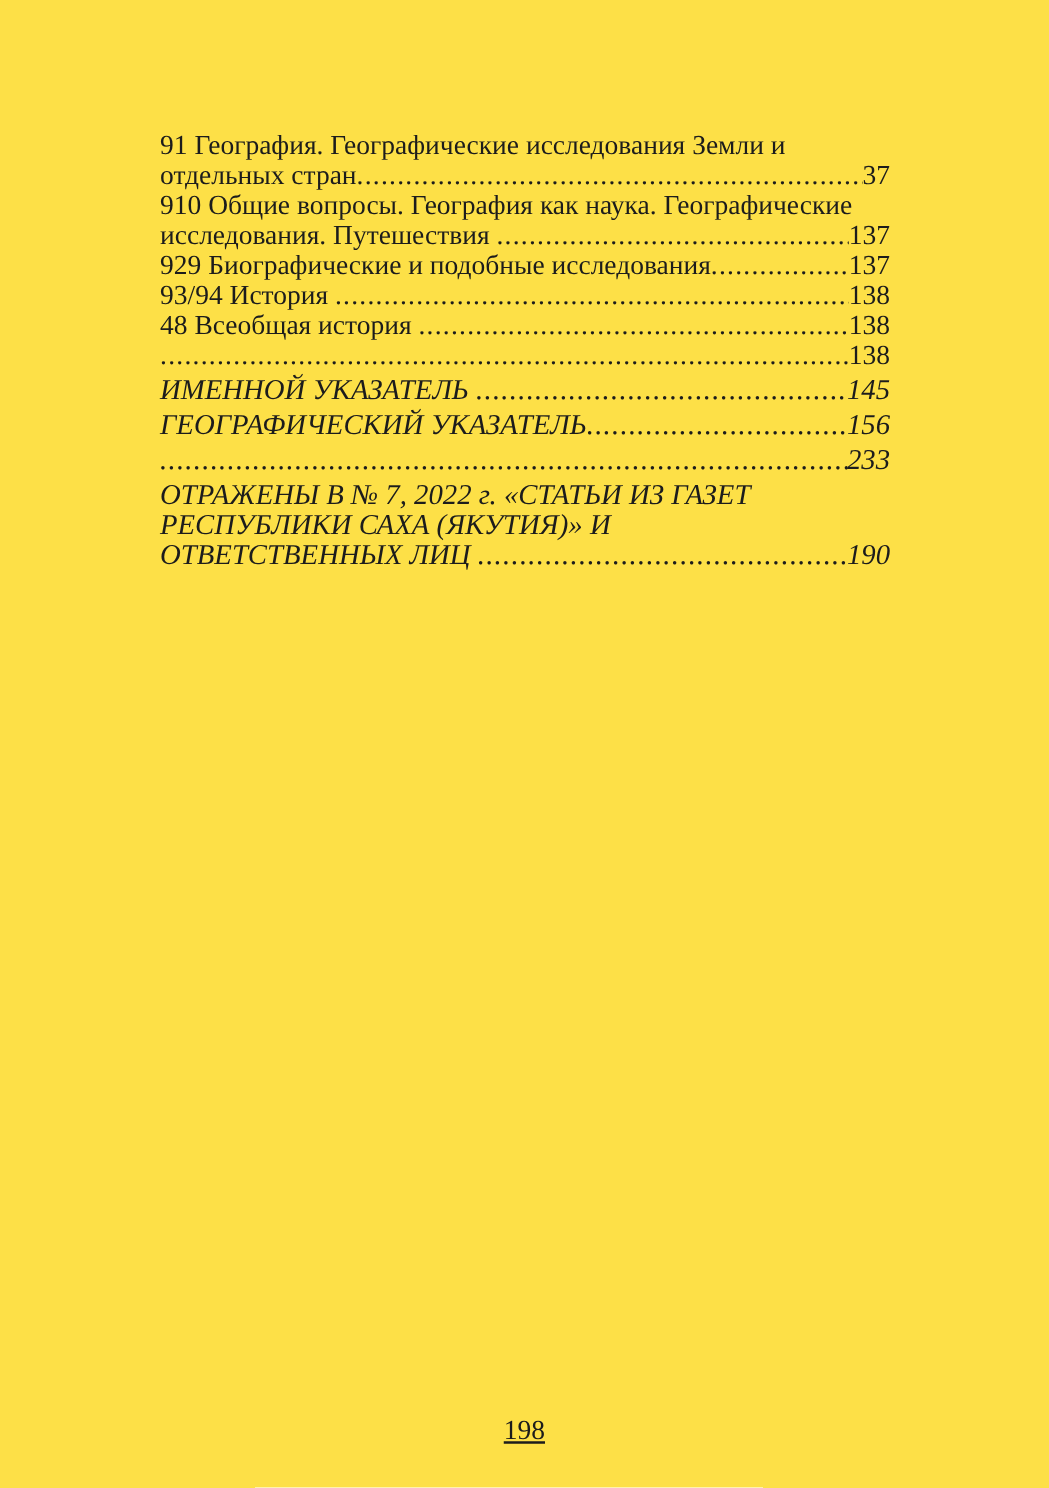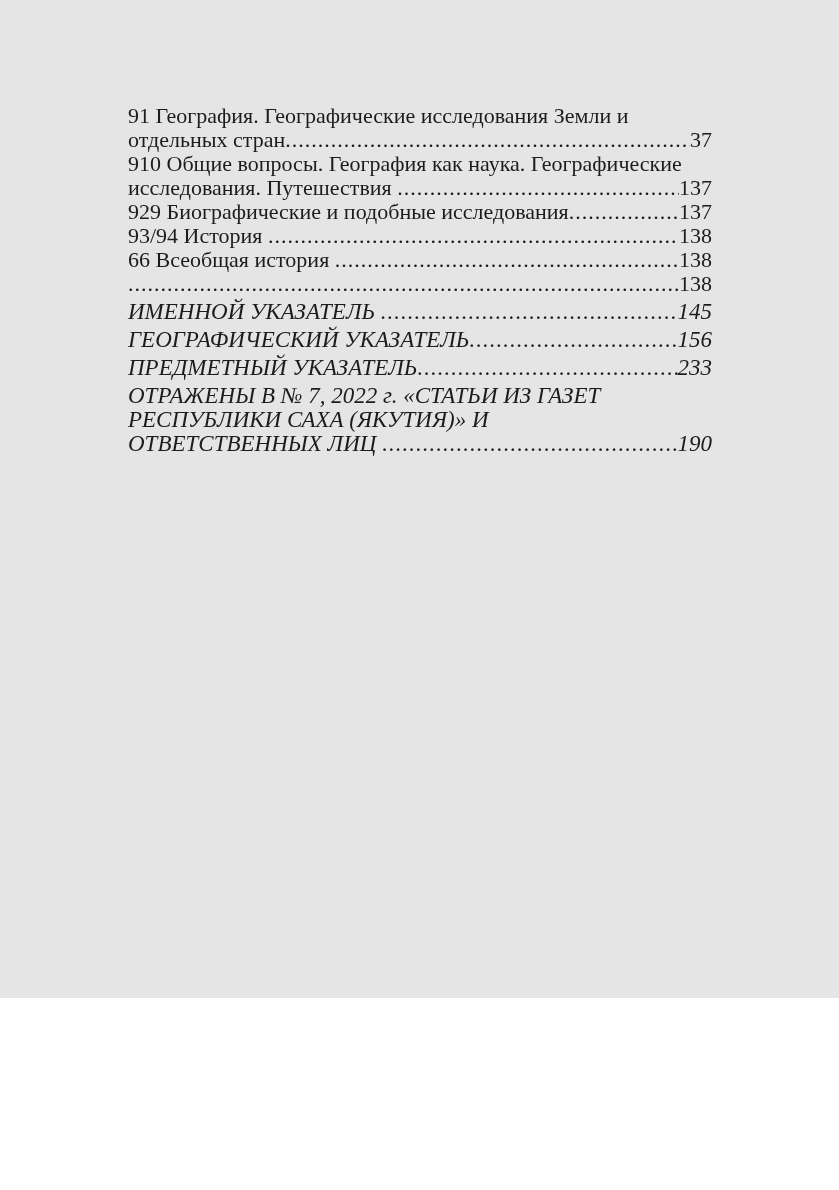--- a/index.html
+++ b/index.html
@@ -3,22 +3,22 @@
 <meta charset="utf-8">
 <style>
   html, body {
     margin: 0;
     padding: 0;
     background: #ffffff;
   }
   .sheet {
     position: relative;
     width: 839px;
-    height: 998px;
-    background: #e5e5e5;
+    height: 1190px;
+    background: #fde047;
     overflow: hidden;
     font-family: "Liberation Serif", "DejaVu Serif", serif;
     color: #1c1c1c;
   }
   .toc {
     position: absolute;
     left: 128px;
     top: 104px;
     width: 584px;
   }
@@ -95,21 +95,21 @@
       </div>
       <div class="entry body">
         <div class="line leader-line">
           <span class="txt">93/94 История </span>
           <span class="dots">............................................................................................................................................</span>
           <span class="num">138</span>
         </div>
       </div>
       <div class="entry body">
         <div class="line leader-line">
-          <span class="txt">66 Всеобщая история </span>
+          <span class="txt">48 Всеобщая история </span>
           <span class="dots">............................................................................................................................................</span>
           <span class="num">138</span>
         </div>
       </div>
       <div class="entry body">
         <div class="line leader-line">
           <span class="dots">............................................................................................................................................</span>
           <span class="num">138</span>
         </div>
       </div>
@@ -122,21 +122,20 @@
       </div>
       <div class="entry caps">
         <div class="line leader-line">
           <span class="txt">ГЕОГРАФИЧЕСКИЙ УКАЗАТЕЛЬ</span>
           <span class="dots">............................................................................................................................................</span>
           <span class="num">156</span>
         </div>
       </div>
       <div class="entry caps">
         <div class="line leader-line">
-          <span class="txt">ПРЕДМЕТНЫЙ УКАЗАТЕЛЬ</span>
           <span class="dots">............................................................................................................................................</span>
           <span class="num">233</span>
         </div>
       </div>
       <div class="entry caps">
         <div class="line"><span class="txt">ОТРАЖЕНЫ В № 7, 2022 г. «СТАТЬИ ИЗ ГАЗЕТ</span></div>
         <div class="line"><span class="txt">РЕСПУБЛИКИ САХА (ЯКУТИЯ)» И</span></div>
         <div class="line leader-line">
           <span class="txt">ОТВЕТСТВЕННЫХ ЛИЦ </span>
           <span class="dots">............................................................................................................................................</span>

